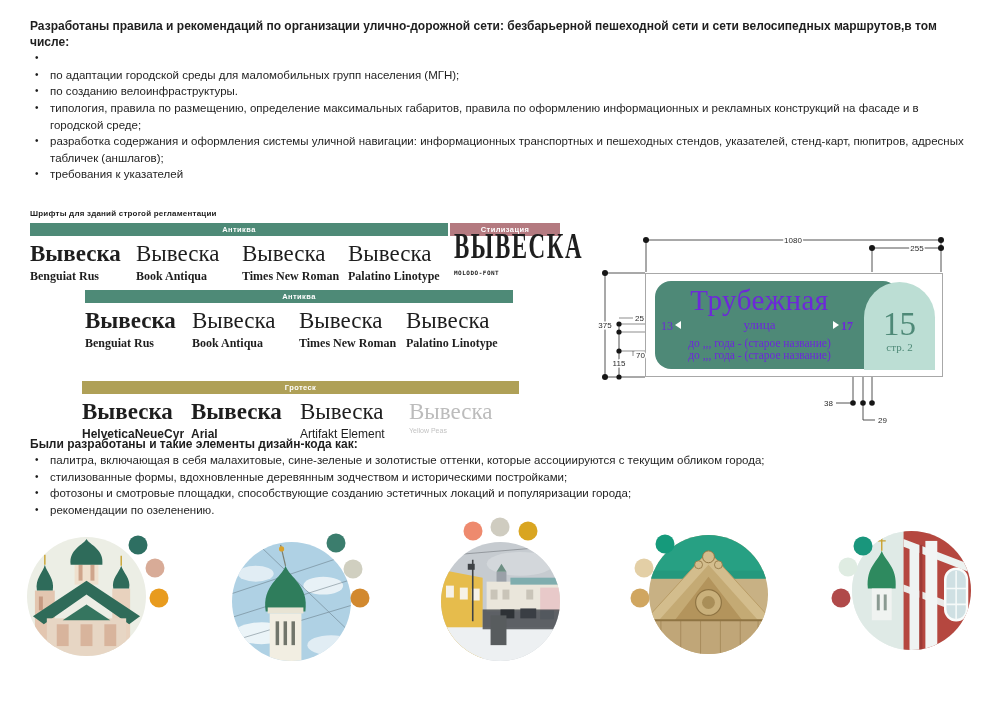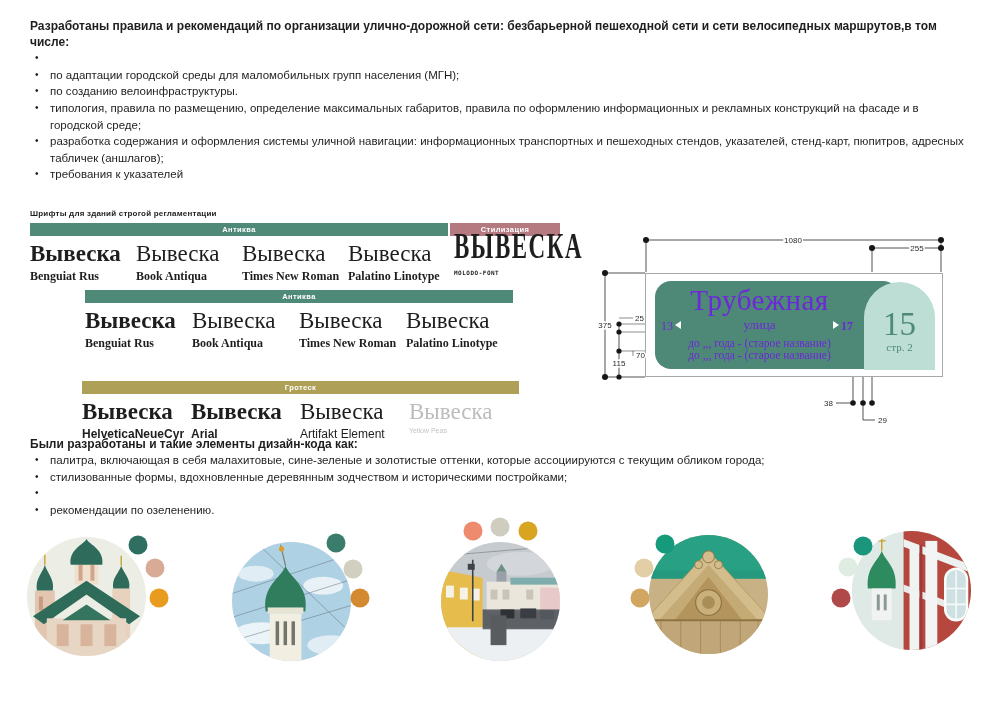--- a/index.html
+++ b/index.html
@@ -236,20 +236,21 @@
     <div class="bullet">
         <span class="bm">•</span>
         <span>палитра, включающая в себя малахитовые, сине-зеленые и золотистые оттенки, которые ассоциируются с текущим обликом города;</span>
       </div>
     <div class="bullet">
         <span class="bm">•</span>
         <span>стилизованные формы, вдохновленные деревянным зодчеством и историческими постройками;</span>
       </div>
     <div class="bullet">
         <span class="bm">•</span>
+        <span>фотозоны и смотровые площадки, способствующие созданию эстетичных локаций и популяризации города;</span>
       </div>
     <div class="bullet">
         <span class="bm">•</span>
         <span>рекомендации по озеленению.</span>
       </div>
   </div>
 
   <div class="photo" style="left:27px;top:537px;">
     <svg viewBox="0 0 120 120" preserveAspectRatio="none">
       <rect width="120" height="120" fill="#ECEEE5"></rect>

